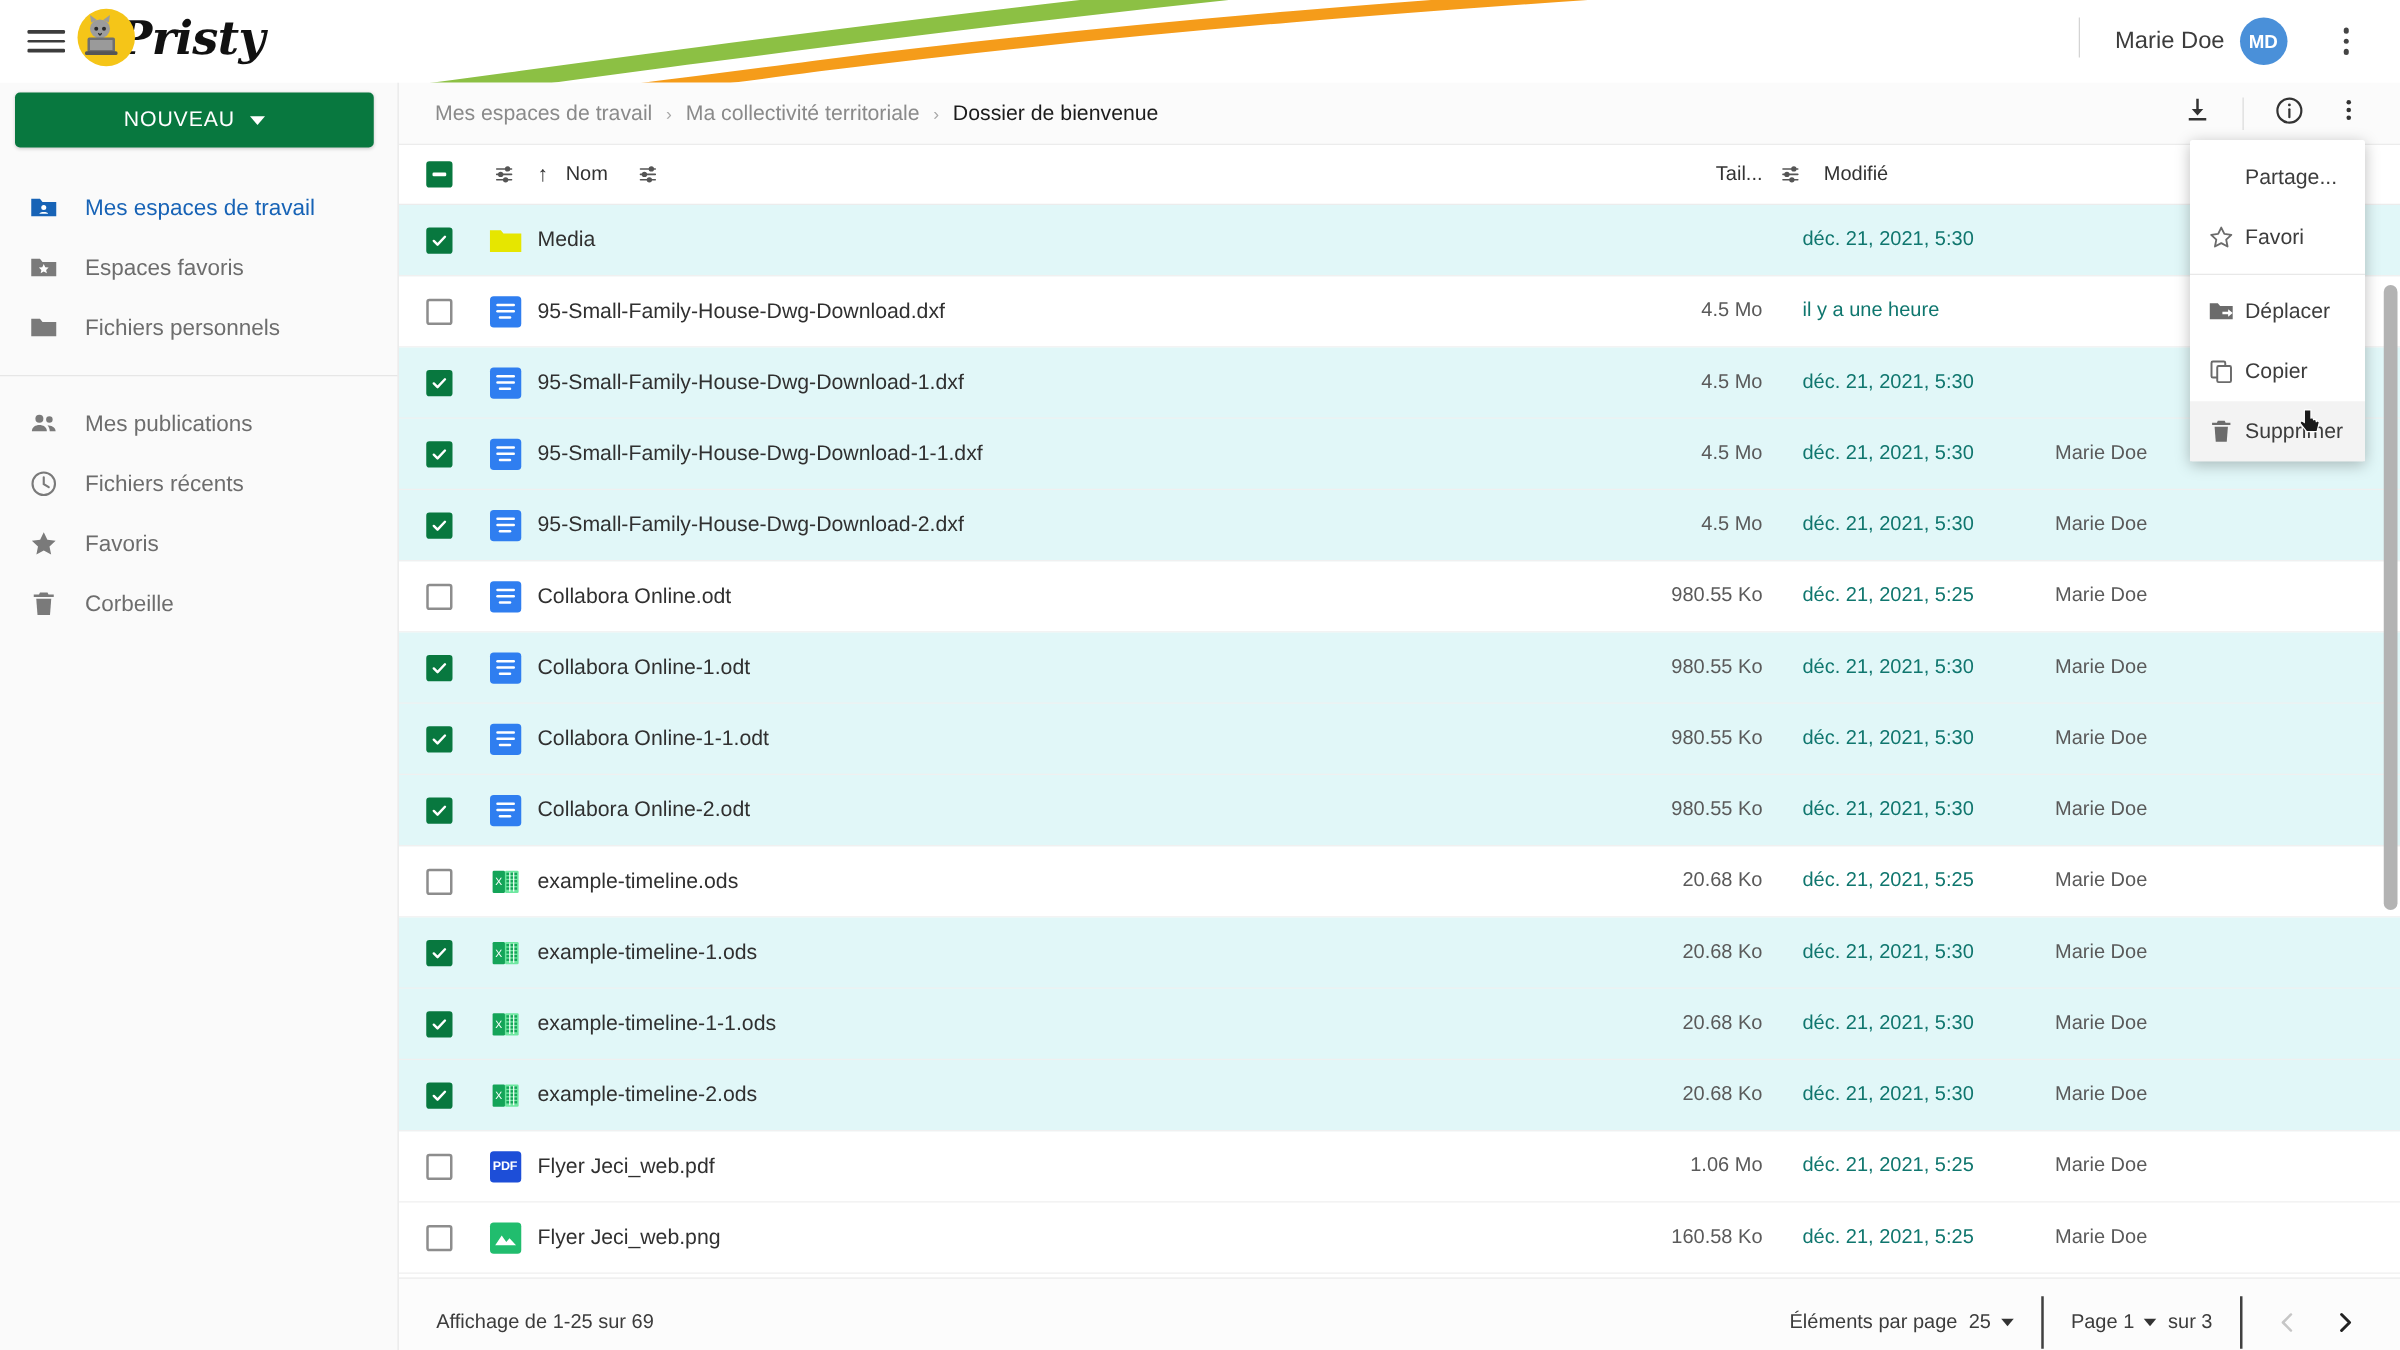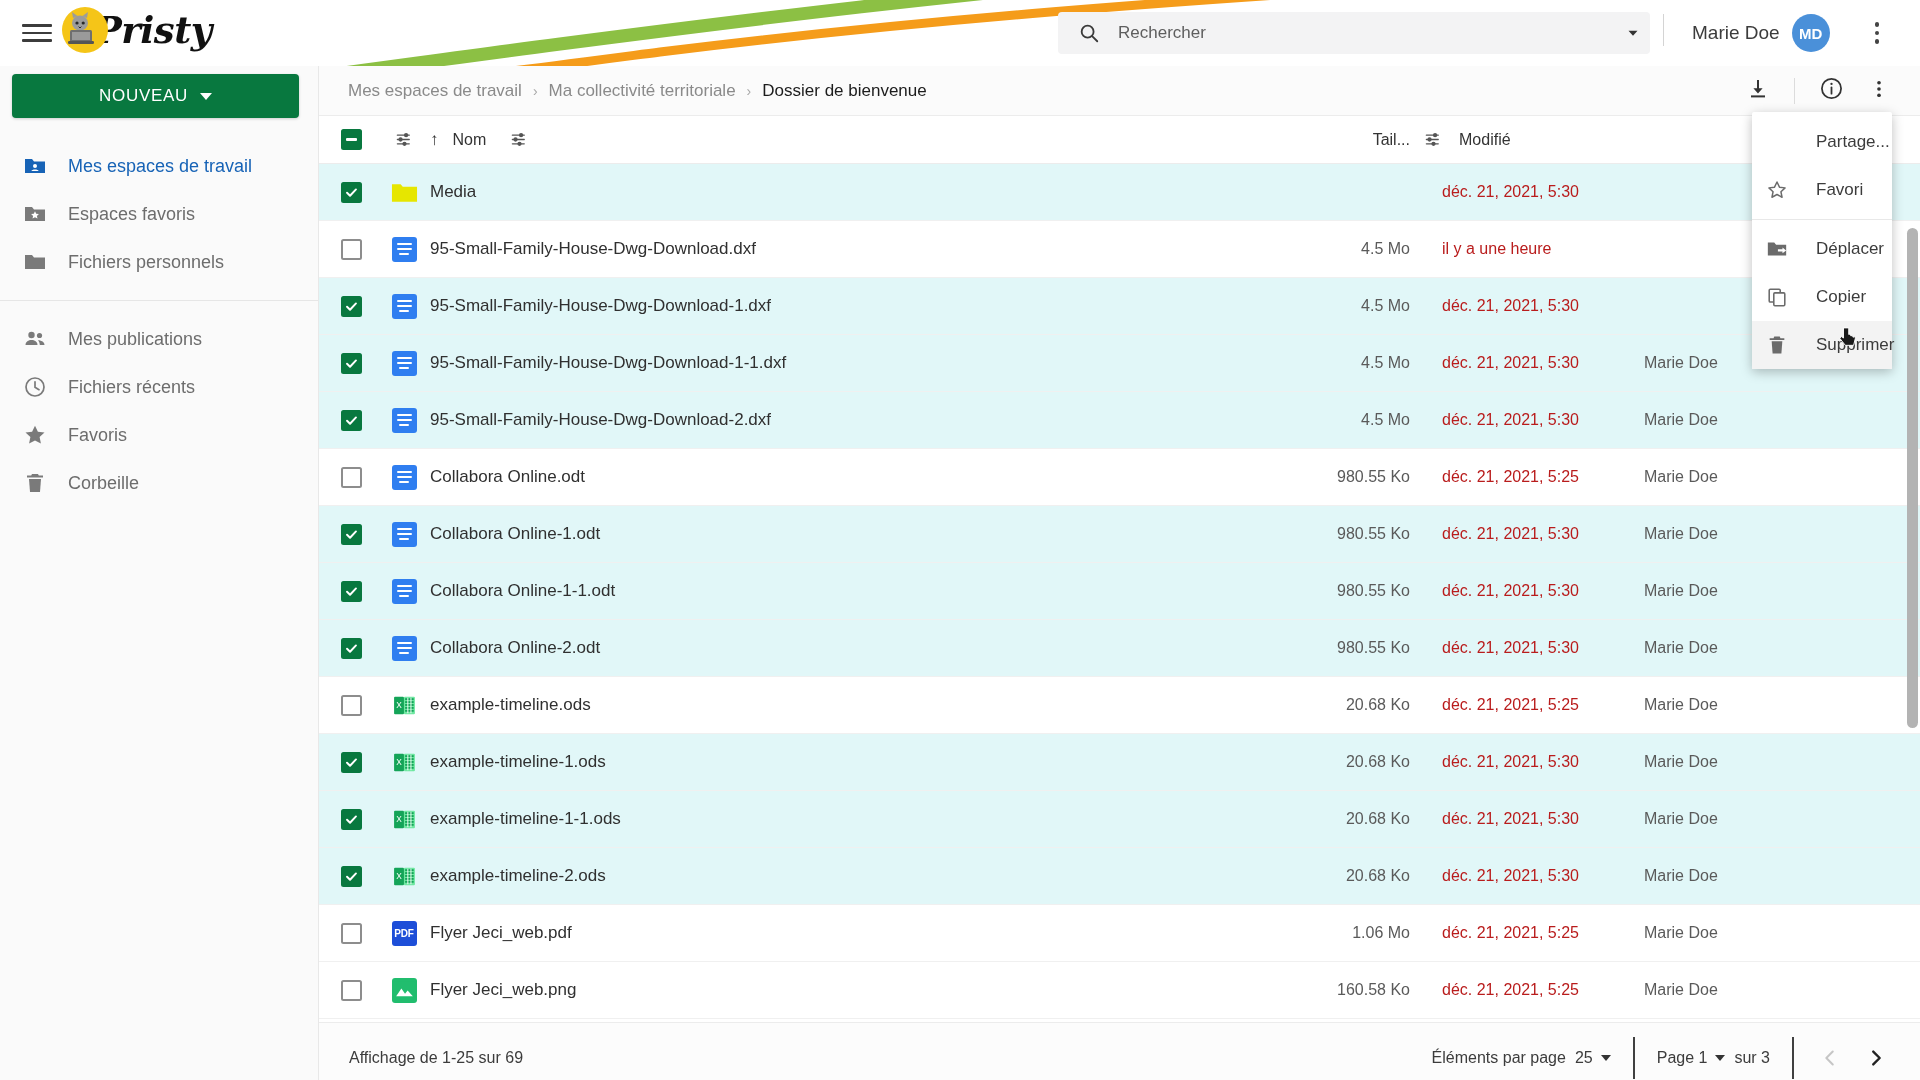--- a/index.html
+++ b/index.html
@@ -106,21 +106,21 @@
   }
   .checkbox.checked { background: #08783f; border-color: #08783f; }
   .checkbox.indeterminate { background: #08783f; border-color: #08783f; }
   .checkbox.indeterminate::after { content: ""; width: 11px; height: 2.5px; background: #fff; border-radius: 1px; }
   .tick { width: 13px; height: 13px; display: block; }
 
   .tbody { height: 858px; overflow: hidden; position: relative; }
   .row { height: 57px; display: flex; align-items: center; border-bottom: 1px solid #f0f0f0; font-size: 17px; color: #3a3a3a; cursor: pointer; }
   .row.sel { background: #e1f7f8; }
   .row .col-size { color: #5a5a5a; font-size: 16px; }
-  .row .col-mod  { color: #b91c1c; font-size: 16px; }
+  .row .col-mod  { color: #0f766e; font-size: 16px; }
   .row .col-by   { color: #5a5a5a; font-size: 16px; }
   .fname { color: #303030; }
 
   
   .ft { width: 25px; height: 25px; border-radius: 3px; display: flex; align-items: center; justify-content: center; position: relative; }
   .ft-folder { width: 27px; height: 22px; }
   .ft-doc { background: #2f7ef0; }
   .ft-doc i { display: block; width: 15px; height: 1.8px; background: #fff; margin: 1.6px 0; border-radius: 1px; }
   .ft-doc i:nth-child(3) { width: 10px; }
   .ft-pdf { background: #1d4ed8; border-radius: 3px; color: #fff; font-size: 10px; font-weight: bold; letter-spacing: -.2px; }
@@ -144,21 +144,21 @@
 
   
   .vscroll { position: absolute; right: 2px; top: 162px; width: 11px; height: 500px; border-radius: 6px; background: #b3b3b3; z-index: 14; cursor: pointer; }
   .vscroll-track { position: absolute; right: 2px; top: 115px; width: 11px; height: 905px; background: transparent; z-index: 13; }
 
   
   .ctxmenu {
     position: absolute; left: 1752px; top: 112px; width: 140px; background: #fff;
     box-shadow: 0 3px 12px rgba(0,0,0,.26); border-radius: 2px; z-index: 40; padding: 6px 0 0 0;
   }
-  .ctxitem { height: 48px; display: flex; align-items: center; padding-left: 14px; gap: 28px; font-size: 17px; color: #3c3c3c; cursor: pointer; }
+  .ctxitem { height: 48px; display: flex; align-items: center; padding-left: 14px; gap: 8px; font-size: 17px; color: #3c3c3c; cursor: pointer; }
   .ctxitem.hover { background: #f3f3f3; }
   .ctxicon { width: 22px; height: 22px; flex: 0 0 22px; display: flex; align-items: center; justify-content: center; }
   .ctxsep { height: 1px; background: #e8e8e8; margin: 5px 0; }
   .cursor-hand { position: absolute; left: 1838px; top: 325px; width: 22px; height: 26px; z-index: 60; pointer-events: none; }
 </style>
 </head>
 <body>
 
 <div id="app">
 
@@ -184,34 +184,20 @@
           <circle cx="18.2" cy="13" r="1.6" fill="#2a2a2a"></circle>
           <path d="M13.6 16.6 L15 18 L16.4 16.6" stroke="#2a2a2a" stroke-width="1" fill="none"></path>
           <rect x="5" y="20" width="22" height="12" rx="1.5" fill="#6f6f6f"></rect>
           <rect x="7" y="22" width="18" height="8" fill="#9a9a9a"></rect>
           <rect x="3" y="31" width="26" height="3" rx="1.2" fill="#555"></rect>
         </svg>
       </div>
       <span class="logo-text">Pristy</span>
     </div>
 
-    <div class="searchwrap">
-      <span class="search-icon">
-        <svg viewBox="0 0 24 24" width="22" height="22" fill="none" stroke="#3a3a3a" stroke-width="2">
-          <circle cx="10.5" cy="10.5" r="6.5"></circle>
-            <line x1="15.4" y1="15.4" x2="21" y2="21" stroke-linecap="round"></line>
-        </svg>
-      </span>
-      <input class="search-input" value="" placeholder="Rechercher" style="">
-      <span class="search-caret">
-        <svg viewBox="0 0 24 24" width="18" height="18">
-            <path d="M6 9 L12 15.5 L18 9" fill="#333"></path>
-          </svg>
-      </span>
-    </div>
 
     <div class="topdivider"></div>
 
     <div class="userblock">
       <span class="username">Marie Doe</span>
       <span class="avatar">MD</span>
     </div>
 
     <div class="topkebab">
         <i></i>

